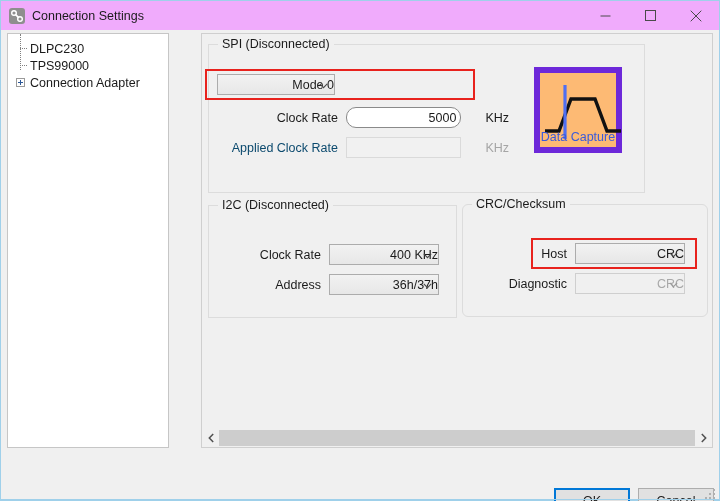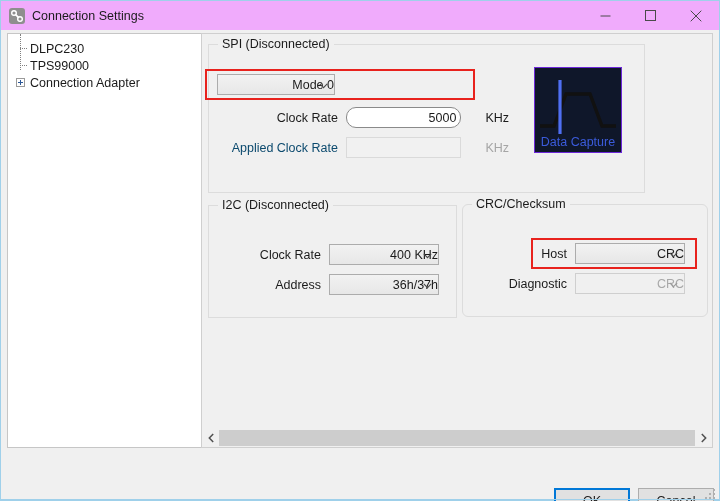--- a/index.html
+++ b/index.html
@@ -45,21 +45,21 @@
   
   #client {
     position: absolute; left: 0; top: 29px;
     width: 718px; height: 470px;
     background: #f0f0f0;
   }
 
   
   #tree-panel {
     position: absolute; left: 6px; top: 3px;
-    width: 200px; height: 415px;
+    width: 162px; height: 415px;
     background: #ffffff;
     border: 1px solid #c6c6c6;
     box-sizing: border-box;
     overflow: hidden;
   }
   .tree-node {
     position: relative;
     height: 17px;
     display: flex; align-items: center;
     font-size: 12.5px;
@@ -181,22 +181,22 @@
     border: 2px solid #e8221d;
     box-sizing: border-box;
     pointer-events: none;
   }
 
   
   #data-capture {
     position: absolute;
     left: 325px; top: 22px;
     width: 88px; height: 86px;
-    border: 1px solid #6d28d9;
-    background: #0f172a;
+    border: 6px solid #6d28d9;
+    background: #fdba74;
     box-sizing: border-box;
   }
   #dc-label {
     position: absolute;
     bottom: 3px; left: 0; width: 100%;
     text-align: center;
     font-size: 12.5px;
     color: #3b5bdb;
     white-space: nowrap;
   }

